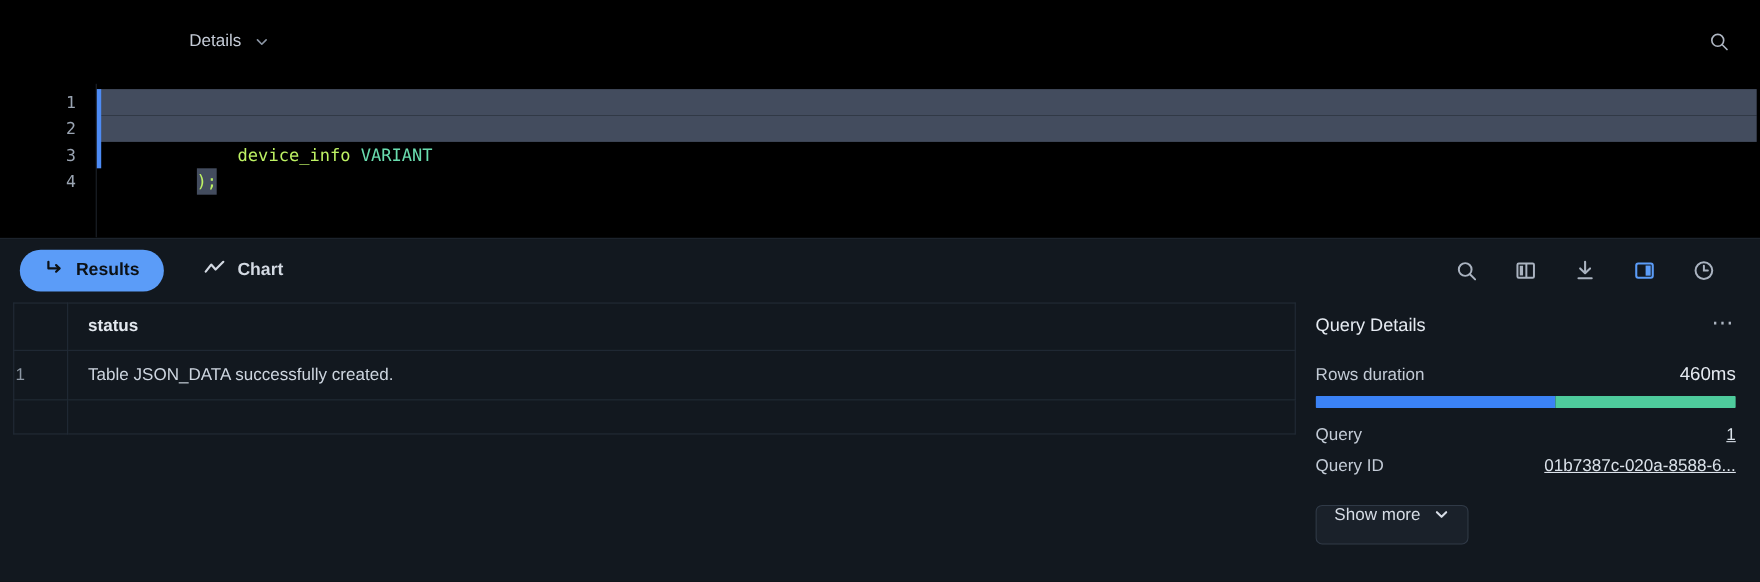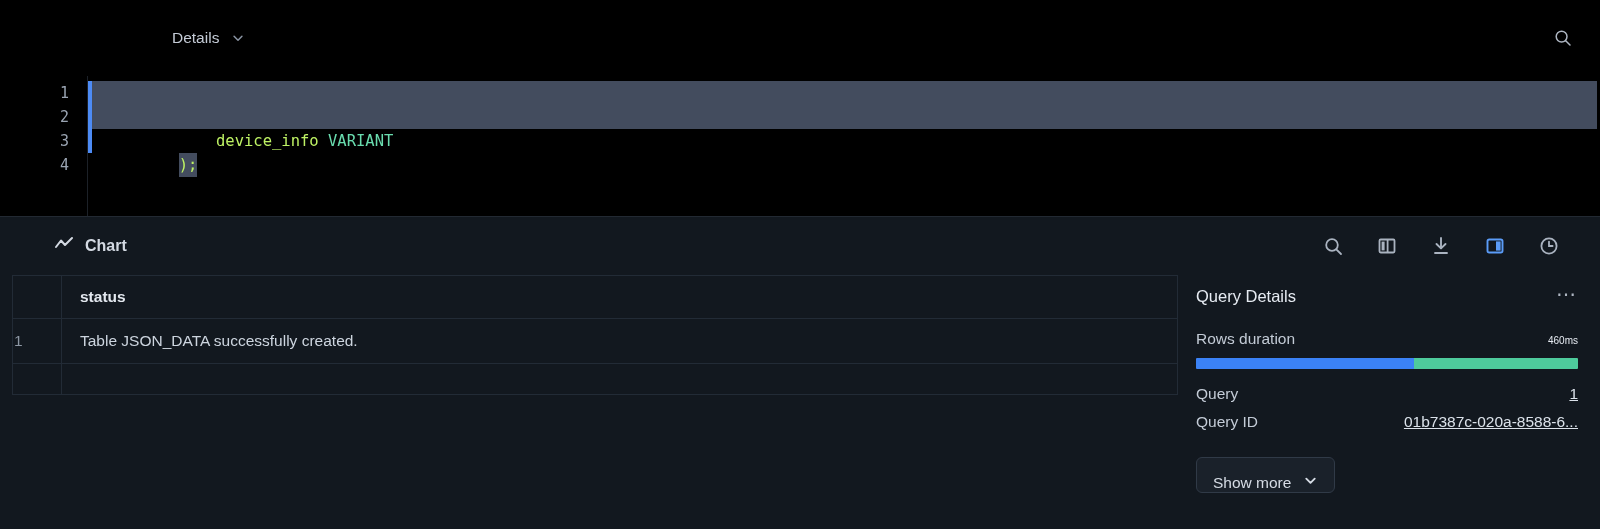--- a/index.html
+++ b/index.html
@@ -275,21 +275,21 @@
     align-items: baseline;
     justify-content: space-between;
     margin-bottom: 10px;
   }
   .qd-label {
     font-size: 15.5px;
     color: #c3cbd6;
     font-weight: 400;
   }
   .qd-value {
-    font-size: 10px;
+    font-size: 17px;
     color: #e6ebf2;
     font-weight: 400;
   }
   .qd-link {
     font-size: 15.5px;
     color: #dbe2ea;
     text-decoration: underline;
     cursor: pointer;
   }
   .bar {
@@ -298,21 +298,21 @@
     display: flex;
     border-radius: 1px;
     overflow: hidden;
     margin: 6px 0 16px 0;
   }
   .bar-a { background: #3b82f6; }
   .bar-b { background: #4ecb9c; }
   .showmore {
     margin-top: 16px;
     display: inline-flex;
-    align-items: flex-end;
+    align-items: flex-start;
     gap: 12px;
     height: 34px;
     padding: 0 16px;
     border: 1px solid #303a47;
     border-radius: 6px;
     background: #1a212a;
     color: #d6dce5;
     font-size: 15.5px;
     cursor: pointer;
     user-select: none;
@@ -370,20 +370,29 @@
       </div>
 
       <div class="cline">&nbsp;</div>
     </div>
   </div>
 
   <div class="results-panel">
 
     <div class="res-toolbar">
 
+      <div class="pill">
+        <span>
+          <svg width="18" height="18" viewBox="0 0 18 18" fill="none" stroke="currentColor" stroke-width="2" stroke-linecap="round" stroke-linejoin="round">
+            <path d="M4 3 V9 H14"></path>
+            <path d="M11 6 L14 9 L11 12"></path>
+          </svg>
+        </span>
+        <span>Results</span>
+      </div>
 
       <div class="tabbtn">
         <span>
           <svg width="20" height="18" viewBox="0 0 20 18" fill="none" stroke="currentColor" stroke-width="2" stroke-linecap="round" stroke-linejoin="round">
             <path d="M2 12 L7 5.5 L11 10 L18 3"></path>
           </svg>
         </span>
         <span>Chart</span>
       </div>
 

